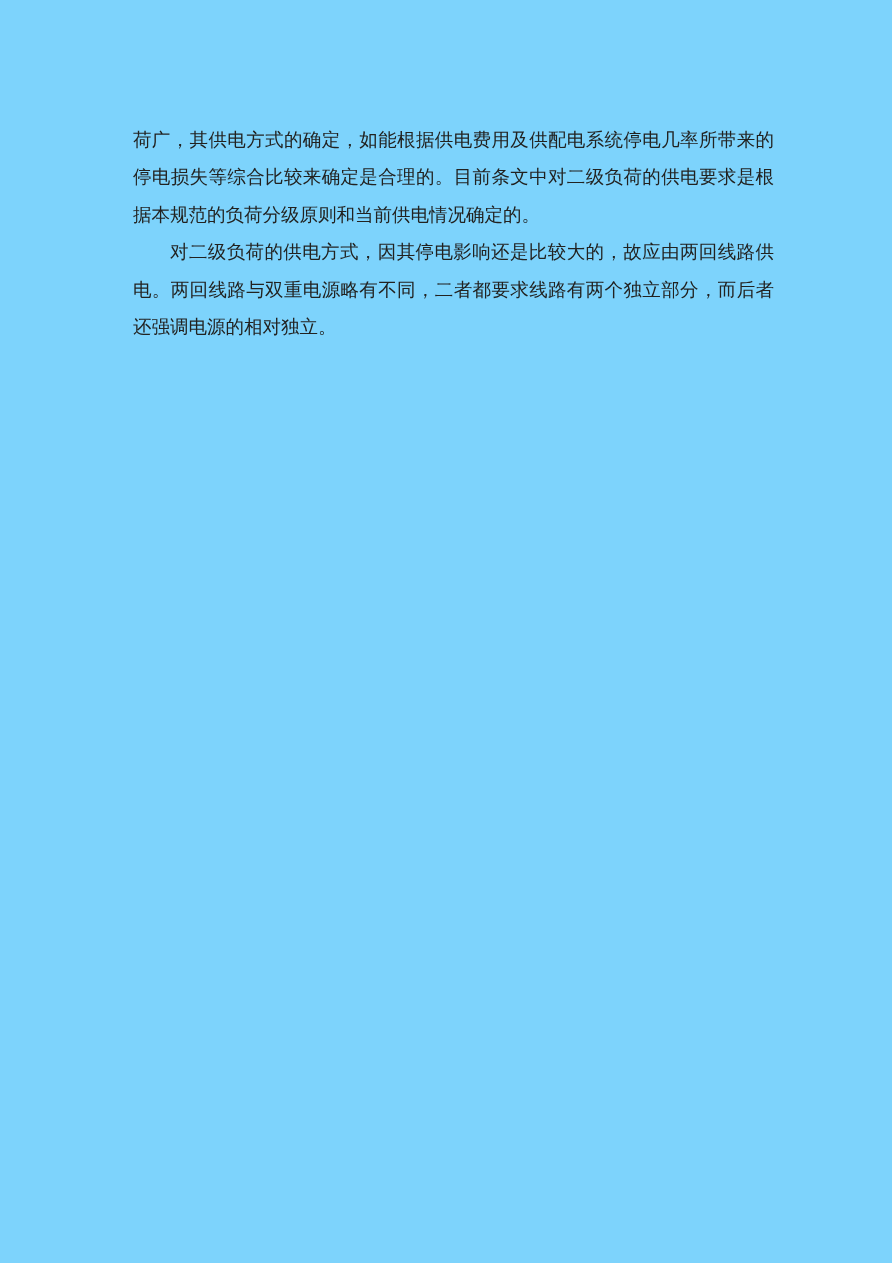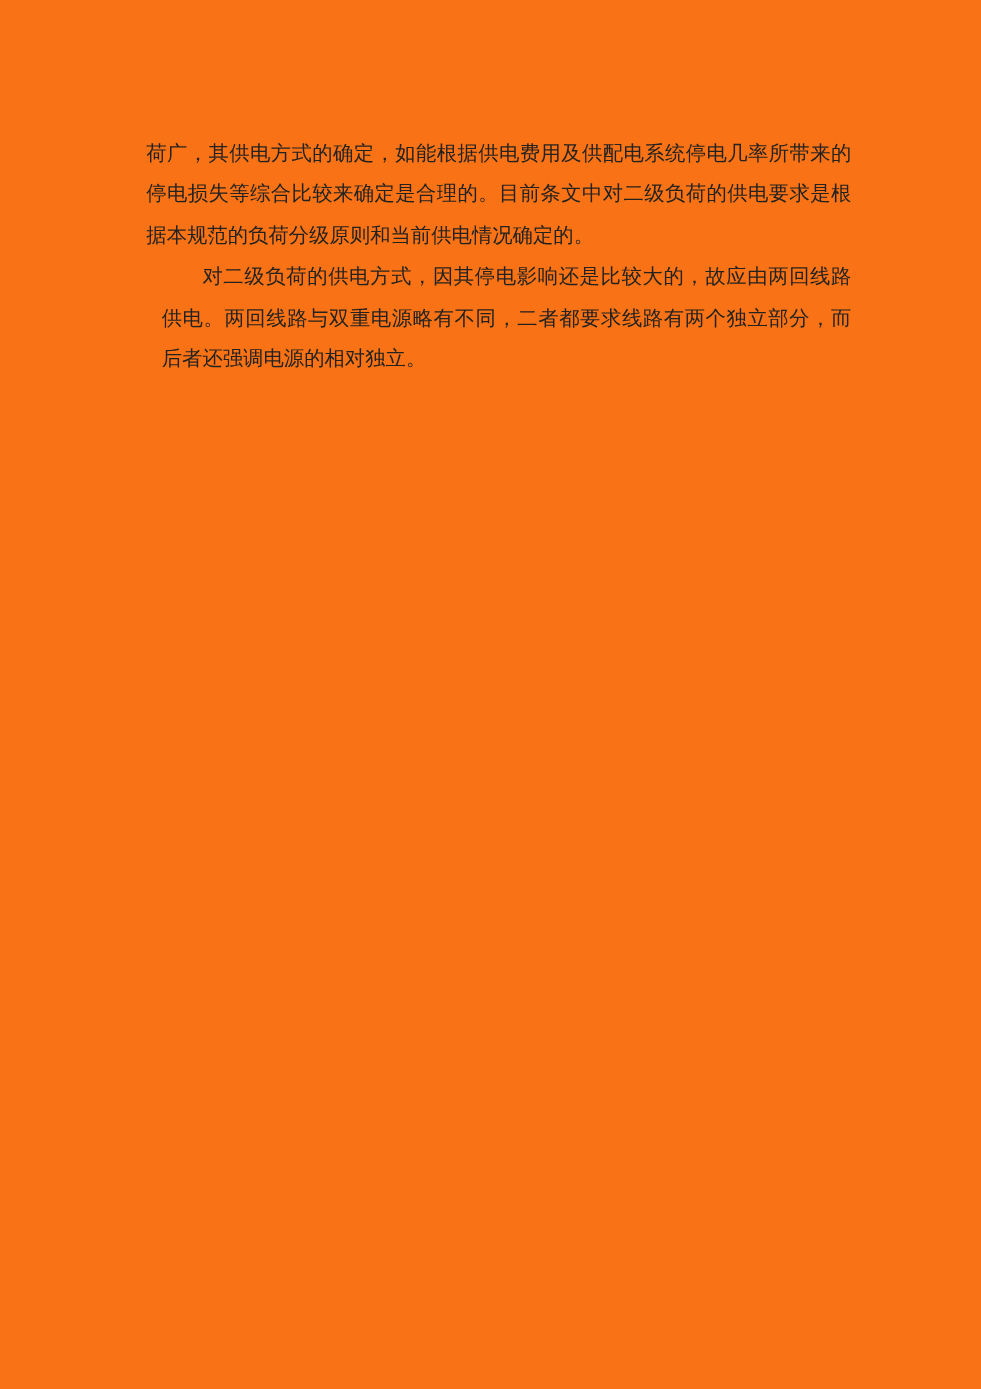--- a/index.html
+++ b/index.html
@@ -4,41 +4,40 @@
 <style>
   html, body {
     margin: 0;
     padding: 0;
     background: #fbfaf8;
   }
   .page {
     position: relative;
     width: 892px;
     height: 1263px;
-    background: #f97316;
+    background: #7dd3fc;
     overflow: hidden;
     font-family: "Liberation Serif", "DejaVu Serif", serif;
   }
   .text-block {
     position: absolute;
     left: 133px;
     top: 122px;
     width: 641px;
     color: #222220;
     font-size: 18.5px;
     line-height: 37.4px;
     text-align: justify;
   }
   .para {
     margin: 0;
     padding: 0;
   }
   .para.indent {
     text-indent: 2em;
-    margin-left: 14px;
   }
   .clause-label {
     font-weight: bold;
     margin-right: 0.45em;
     letter-spacing: 0.5px;
   }
 </style>
 </head>
 <body>
 

